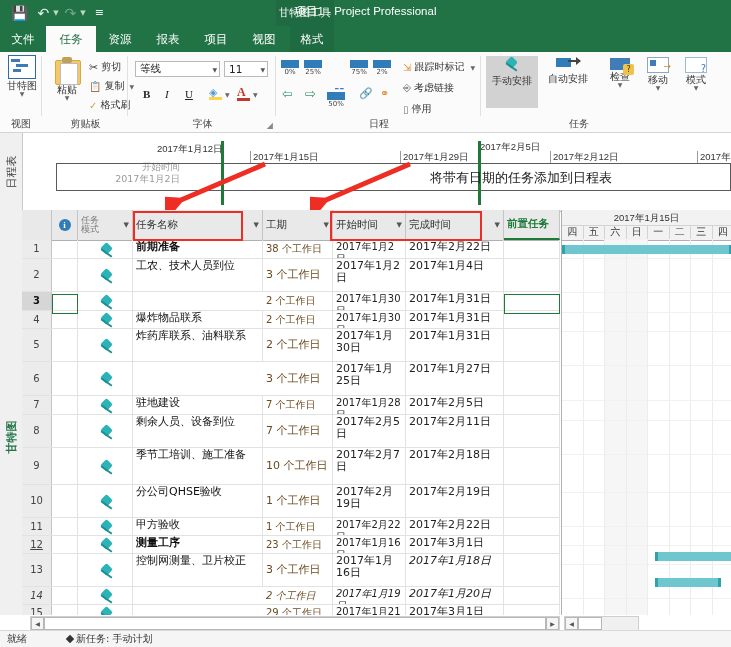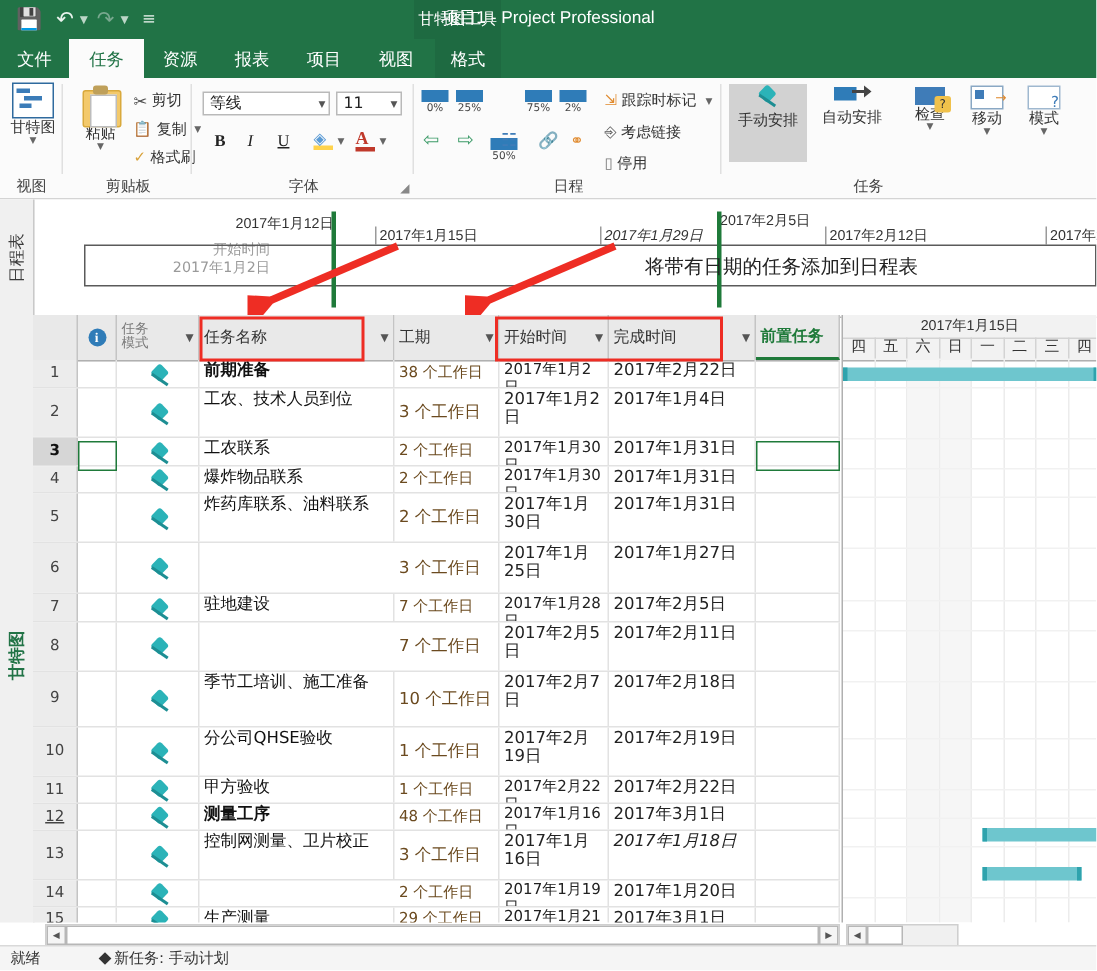--- a/index.html
+++ b/index.html
@@ -334,21 +334,21 @@
     </div>
   </div>
 
   <div class="tl-wrap">
     <div class="sidelabel">
       <span>日程表</span>
     </div>
     <div class="tl">
       <div class="tl-tick" style="left:133px;border-left:none;">2017年1月12日</div>
       <div class="tl-tick" style="left:228px;top:18px;">2017年1月15日</div>
-      <div class="tl-tick" style="left:378px;top:18px;font-style:italic;">2017年1月29日</div>
+      <div class="tl-tick" style="left:378px;top:18px;">2017年1月29日</div>
       <div class="tl-tick" style="left:456px;top:8px;border-left:none;">2017年2月5日</div>
       <div class="tl-tick" style="left:528px;top:18px;">2017年2月12日</div>
       <div class="tl-tick" style="left:675px;top:18px;">2017年2月1</div>
 
       <div class="tl-start">
         <div>开始时间</div>
         <div>2017年1月2日</div>
       </div>
 
       <div class="tl-band"></div>
@@ -418,21 +418,20 @@
             <div class="cell wrap" style="left: 311px; width: 73px;">2017年1月2日</div>
             <div class="cell wrap" style="left: 384px; width: 98px;">2017年1月4日</div>
             <div class="cell " style="left: 482px; width: 56px;"></div>
           </div>
           <div class="row" style="height: 19px;">
             <div class="cell num sel" style="left: 0px; width: 30px;">3</div>
             <div class="cell " style="left: 30px; width: 26px;"></div>
             <div class="cell " style="left: 56px; width: 55px; justify-content: center;">
               <span class="pin" style="width: 15px; height: 15px;"></span>
             </div>
-            <div class="cell name wrap" style="left: 111px; width: 130px;">工农联系</div>
             <div class="cell dur small" style="left: 241px; width: 70px;">2 个工作日</div>
             <div class="cell wrap small" style="left: 311px; width: 73px;">2017年1月30日</div>
             <div class="cell wrap" style="left: 384px; width: 98px;">2017年1月31日</div>
             <div class="cell " style="left: 482px; width: 56px;"></div>
           </div>
           <div class="row" style="height: 18px;">
             <div class="cell num" style="left: 0px; width: 30px;">4</div>
             <div class="cell " style="left: 30px; width: 26px;"></div>
             <div class="cell " style="left: 56px; width: 55px; justify-content: center;">
               <span class="pin" style="width: 15px; height: 15px;"></span>
@@ -477,20 +476,21 @@
             <div class="cell wrap small" style="left: 311px; width: 73px;">2017年1月28日</div>
             <div class="cell wrap" style="left: 384px; width: 98px;">2017年2月5日</div>
             <div class="cell " style="left: 482px; width: 56px;"></div>
           </div>
           <div class="row" style="height: 33px;">
             <div class="cell num" style="left: 0px; width: 30px;">8</div>
             <div class="cell " style="left: 30px; width: 26px;"></div>
             <div class="cell " style="left: 56px; width: 55px; justify-content: center;">
               <span class="pin" style="width: 15px; height: 15px;"></span>
             </div>
+            <div class="cell name wrap" style="left: 111px; width: 130px;">剩余人员、设备到位</div>
             <div class="cell dur" style="left: 241px; width: 70px;">7 个工作日</div>
             <div class="cell wrap" style="left: 311px; width: 73px;">2017年2月5日</div>
             <div class="cell wrap" style="left: 384px; width: 98px;">2017年2月11日</div>
             <div class="cell " style="left: 482px; width: 56px;"></div>
           </div>
           <div class="row" style="height: 37px;">
             <div class="cell num" style="left: 0px; width: 30px;">9</div>
             <div class="cell " style="left: 30px; width: 26px;"></div>
             <div class="cell " style="left: 56px; width: 55px; justify-content: center;">
               <span class="pin" style="width: 15px; height: 15px;"></span>
@@ -525,55 +525,54 @@
             <div class="cell wrap" style="left: 384px; width: 98px;">2017年2月22日</div>
             <div class="cell " style="left: 482px; width: 56px;"></div>
           </div>
           <div class="row" style="height: 18px;">
             <div class="cell num" style="left: 0px; width: 30px; text-decoration: underline;">12</div>
             <div class="cell " style="left: 30px; width: 26px;"></div>
             <div class="cell " style="left: 56px; width: 55px; justify-content: center;">
               <span class="pin" style="width: 15px; height: 15px;"></span>
             </div>
             <div class="cell name wrap bold" style="left: 111px; width: 130px;">测量工序</div>
-            <div class="cell dur small" style="left: 241px; width: 70px;">48 个工作日</div>
+            <div class="cell dur small" style="left: 241px; width: 70px;">23 个工作日</div>
             <div class="cell wrap small" style="left: 311px; width: 73px;">2017年1月16日</div>
             <div class="cell wrap" style="left: 384px; width: 98px;">2017年3月1日</div>
             <div class="cell " style="left: 482px; width: 56px;"></div>
           </div>
           <div class="row" style="height: 33px;">
             <div class="cell num" style="left: 0px; width: 30px;">13</div>
             <div class="cell " style="left: 30px; width: 26px;"></div>
             <div class="cell " style="left: 56px; width: 55px; justify-content: center;">
               <span class="pin" style="width: 15px; height: 15px;"></span>
             </div>
             <div class="cell name wrap" style="left: 111px; width: 130px;">控制网测量、卫片校正</div>
             <div class="cell dur" style="left: 241px; width: 70px;">3 个工作日</div>
             <div class="cell wrap" style="left: 311px; width: 73px;">2017年1月16日</div>
             <div class="cell wrap" style="left: 384px; width: 98px; font-style: italic;">2017年1月18日</div>
             <div class="cell " style="left: 482px; width: 56px;"></div>
           </div>
-          <div class="row" style="height: 18px;">
+          <div class="row" style="height: 18px; font-style: italic;">
             <div class="cell num" style="left: 0px; width: 30px;">14</div>
             <div class="cell " style="left: 30px; width: 26px;"></div>
             <div class="cell " style="left: 56px; width: 55px; justify-content: center;">
               <span class="pin" style="width: 15px; height: 15px;"></span>
             </div>
             <div class="cell dur small" style="left: 241px; width: 70px;">2 个工作日</div>
             <div class="cell wrap small" style="left: 311px; width: 73px;">2017年1月19日</div>
             <div class="cell wrap" style="left: 384px; width: 98px;">2017年1月20日</div>
             <div class="cell " style="left: 482px; width: 56px;"></div>
           </div>
           <div class="row" style="height: 17px;">
             <div class="cell num" style="left: 0px; width: 30px;">15</div>
             <div class="cell " style="left: 30px; width: 26px;"></div>
             <div class="cell " style="left: 56px; width: 55px; justify-content: center;">
               <span class="pin" style="width: 15px; height: 15px;"></span>
             </div>
-            <div class="cell name wrap" style="left: 111px; width: 130px;">生产测量</div>
             <div class="cell dur small" style="left: 241px; width: 70px;">29 个工作日</div>
             <div class="cell wrap small" style="left: 311px; width: 73px;">2017年1月21日</div>
             <div class="cell wrap" style="left: 384px; width: 98px;">2017年3月1日</div>
             <div class="cell " style="left: 482px; width: 56px;"></div>
           </div>
           <div class="selbox" style="left: 482px; width: 56px; top: 54px; height: 20px;"></div>
           <div class="selbox" style="left: 30px; width: 26px; top: 54px; height: 20px;"></div>
         </div>
     </div>
 

